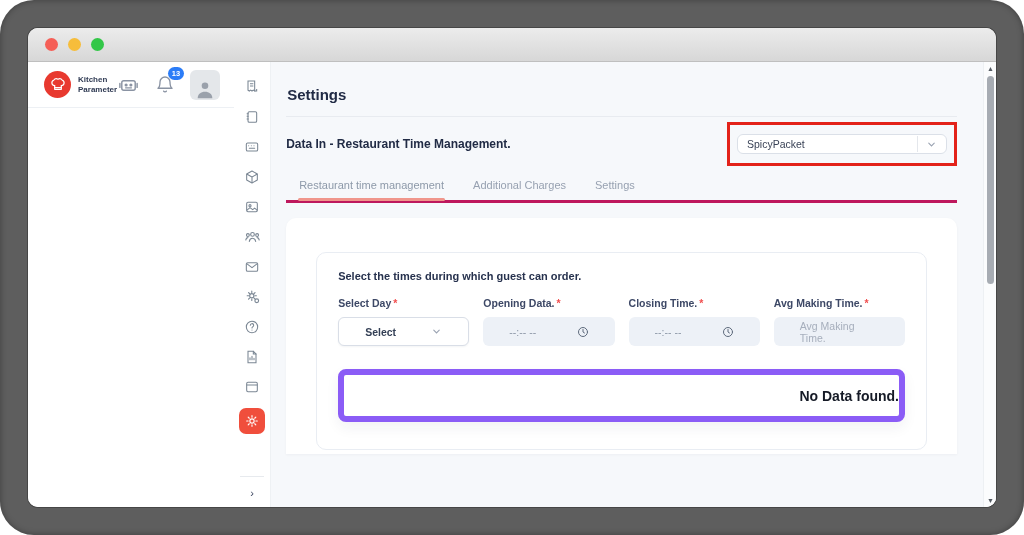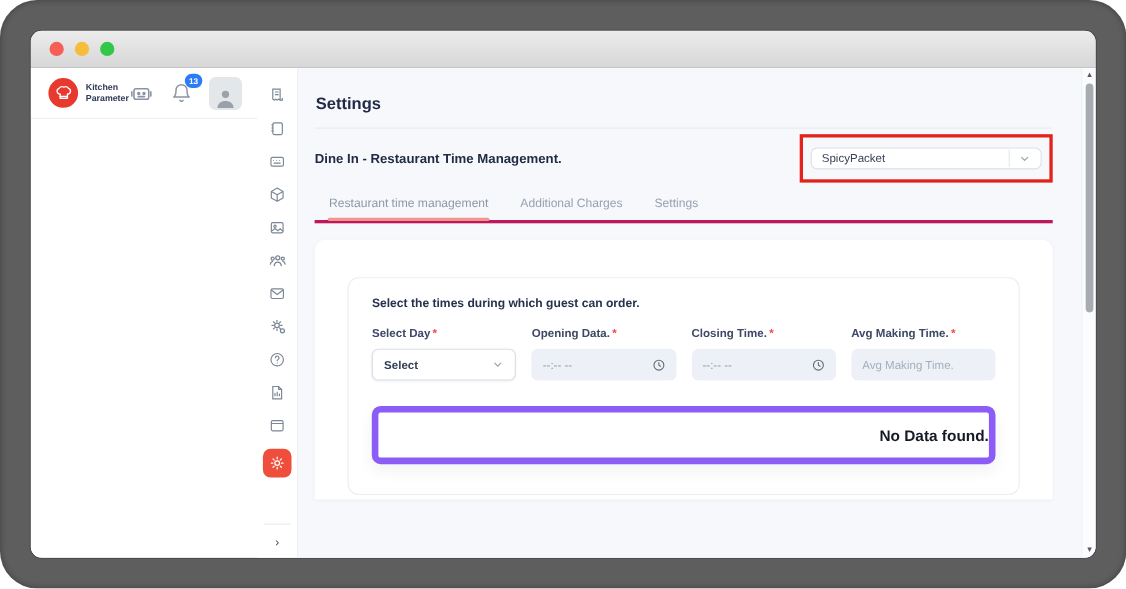--- a/index.html
+++ b/index.html
@@ -69,21 +69,21 @@
 
   .card { margin-top:15px; background:#fff; border-radius:10px 10px 0 0; height:236px;
           padding:34px 30px 0; box-shadow:0 1px 3px rgba(25,35,60,.04); }
   .form-card { border:1px solid #e9edf3; border-radius:10px; height:198px; padding:17px 21px 0; background:#fff; }
   .instruction { font-size:11px; font-weight:bold; color:#27324e; margin-bottom:15px; }
 
   .fields { display:flex; gap:14px; }
   .field { flex:1; min-width:0; }
   .field label { display:block; font-size:10.5px; font-weight:bold; color:#3d4866; margin-bottom:8px; }
   .req { color:#f14d4d; margin-left:2px; }
-  .control { height:29px; border-radius:6px; display:flex; align-items:center; padding:0 10px; font-size:10.5px; }
+  .control { height:29px; border-radius:6px; display:flex; align-items:center; padding:0 26px; font-size:10.5px; }
   .ctl-select { background:#fff; border:1px solid #d9dee7; box-shadow:0 1px 2px rgba(25,35,60,.05); cursor:pointer; }
   .ctl-select .val { flex:1; font-weight:bold; color:#333f55; }
   .ctl-time { background:#edf1f7; color:#8d97a7; cursor:pointer; }
   .ctl-time .val { flex:1; }
   .ctl-text { background:#edf1f7; color:#a6aebc; cursor:text; }
 
   .nodata { margin-top:23px; height:53px; background:#fff; border:6px solid #8b5cf6; border-radius:8px;
             box-shadow:0 6px 14px rgba(30,40,60,.06); display:flex; align-items:center; justify-content:flex-end; }
   .nodata span { font-size:14px; font-weight:bold; color:#151a26; }
 
@@ -242,21 +242,21 @@
               <div class="side-div"></div>
               <span class="collapse">›</span>
             </div>
           </div>
 
           <div class="main">
             <div class="page-title">Settings</div>
             <div class="hr"></div>
 
             <div class="dine-row">
-              <div class="dine-title">Dine In - Restaurant Time Management.</div>
+              <div class="dine-title">Data In - Restaurant Time Management.</div>
               <div class="annotation">
                 <div class="rest-select">
                   <span class="val">SpicyPacket</span>
                   <span class="vdiv"></span>
                   <svg width="11" height="11" viewBox="0 0 24 24" fill="none" stroke="#9aa3b2" stroke-width="2.4" stroke-linecap="round">
                       <path d="M6 9l6 6 6-6"></path>
                     </svg>
                 </div>
               </div>
             </div>

